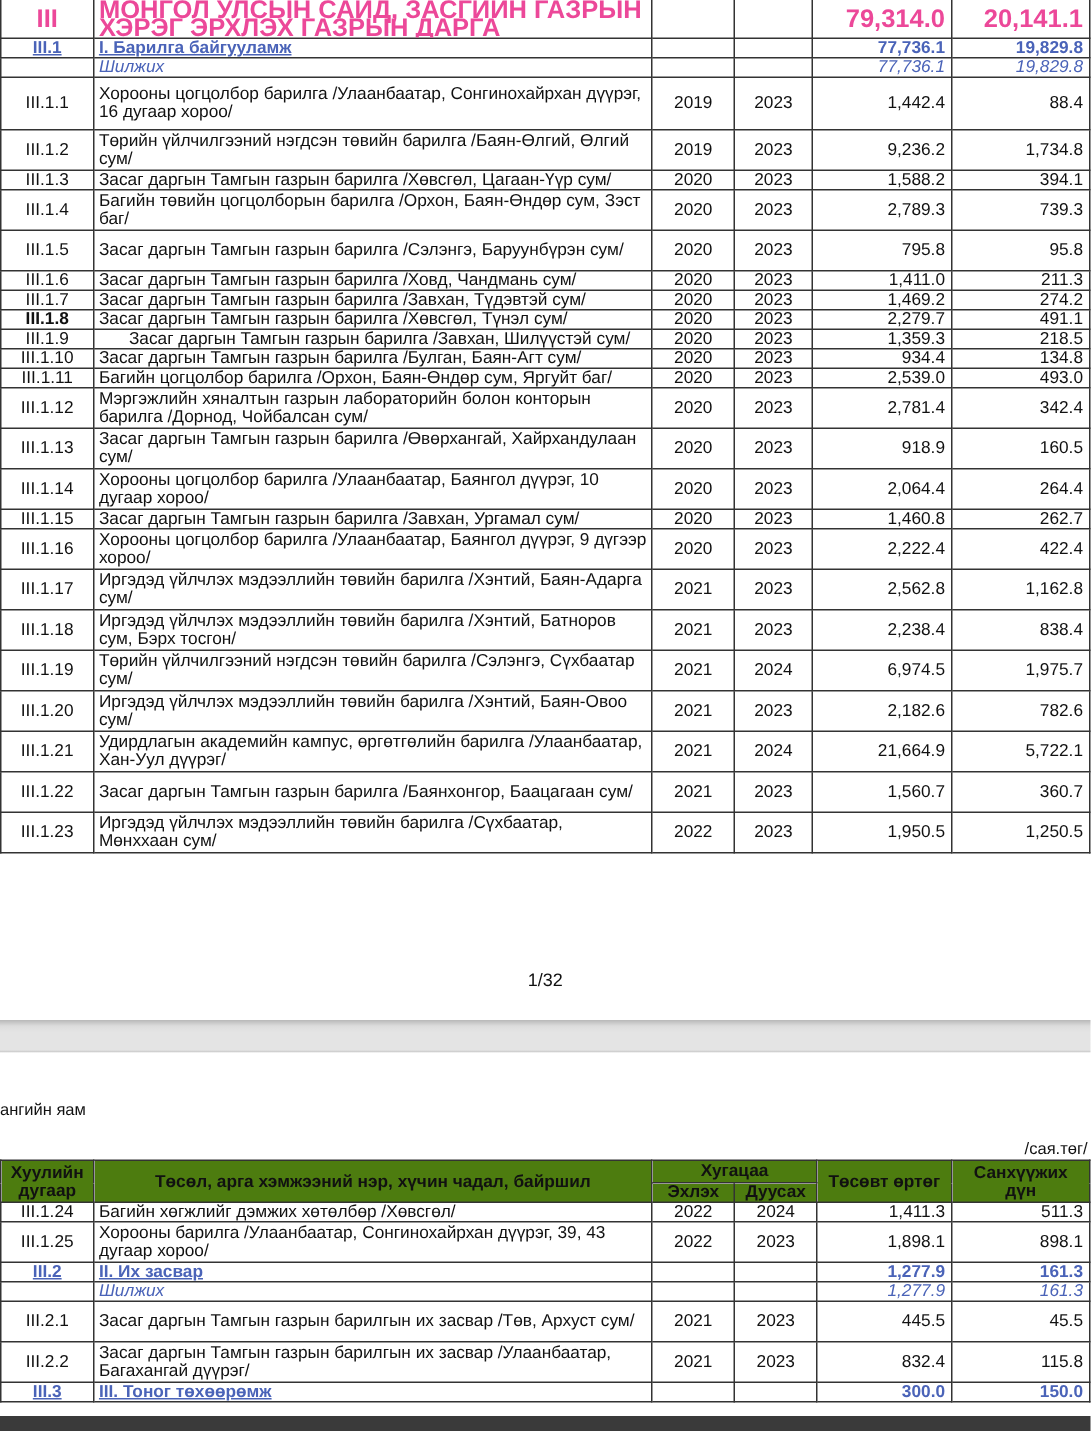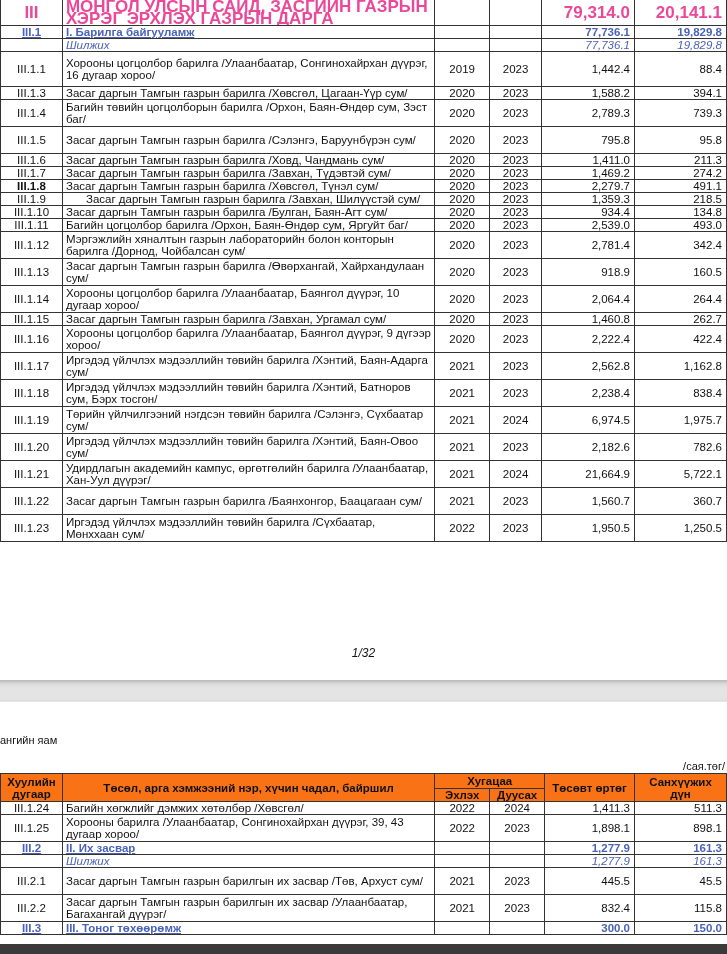--- a/index.html
+++ b/index.html
@@ -15,25 +15,25 @@
   td.c1 { text-align:center; }
   td.c3, td.c4 { text-align:center; }
   td.c5, td.c6 { text-align:right; padding-right:4px; }
   tr.r1 td { height:13px; }
   tr.r2 td { height:26px; }
   tr.top td { color:#ec4899; font-weight:bold; font-size:17px; }
   tr.sec td { color:#4a63b8; font-weight:bold; }
   tr.sec td.c1, tr.sec td.c2 { text-decoration:underline; }
   tr.sub td { color:#4a63b8; font-style:italic; }
   tr.sub td.c2 { text-decoration:none; }
-  .pagenum { position:absolute; top:646px; left:0; width:727px; text-align:center; font-size:12px;font-style:italic; }
+  .pagenum { position:absolute; top:646px; left:0; width:727px; text-align:center; font-size:12px; }
   .ministry { position:absolute; left:0; top:32px; font-size:11px; }
   .unit { position:absolute; right:2px; top:58px; font-size:11px; }
   #t2 { top:71px; }
-  th { font-weight:bold; font-size:11.5px; text-align:center; background:#f97316; }
+  th { font-weight:bold; font-size:11.5px; text-align:center; background:#4d7c0f; }
   .bottom-bar { position:absolute; left:0; top:944px; width:727px; height:10px; background:#3a3a3a; }
 </style>
 </head>
 <body>
 
 <div class="page" id="page1">
   <table id="t1" style="top:-1px;">
     <colgroup>
       <col style="width:62px">
         <col style="width:373px">
@@ -67,20 +67,28 @@
           <td class="c5" style="height: 12px;">77,736.1</td>
           <td class="c6" style="height: 12px;">19,829.8</td>
         </tr>
         <tr class="r2">
           <td class="c1" style="height: 34px;">III.1.1</td>
           <td class="c2" style="height: 34px;">Хорооны цогцолбор барилга /Улаанбаатар, Сонгинохайрхан дүүрэг, 16 дугаар хороо/</td>
           <td class="c3" style="height: 34px;">2019</td>
           <td class="c4" style="height: 34px;">2023</td>
           <td class="c5" style="height: 34px;">1,442.4</td>
           <td class="c6" style="height: 34px;">88.4</td>
+        </tr>
+        <tr class="r2">
+          <td class="c1" style="height: 26px;">III.1.2</td>
+          <td class="c2" style="height: 26px;">Төрийн үйлчилгээний нэгдсэн төвийн барилга /Баян-Өлгий, Өлгий сум/</td>
+          <td class="c3" style="height: 26px;">2019</td>
+          <td class="c4" style="height: 26px;">2023</td>
+          <td class="c5" style="height: 26px;">9,236.2</td>
+          <td class="c6" style="height: 26px;">1,734.8</td>
         </tr>
         <tr class="r1">
           <td class="c1" style="height: 12px;">III.1.3</td>
           <td class="c2" style="height: 12px;">Засаг даргын Тамгын газрын барилга /Хөвсгөл, Цагаан-Үүр сум/</td>
           <td class="c3" style="height: 12px;">2020</td>
           <td class="c4" style="height: 12px;">2023</td>
           <td class="c5" style="height: 12px;">1,588.2</td>
           <td class="c6" style="height: 12px;">394.1</td>
         </tr>
         <tr class="r2">

